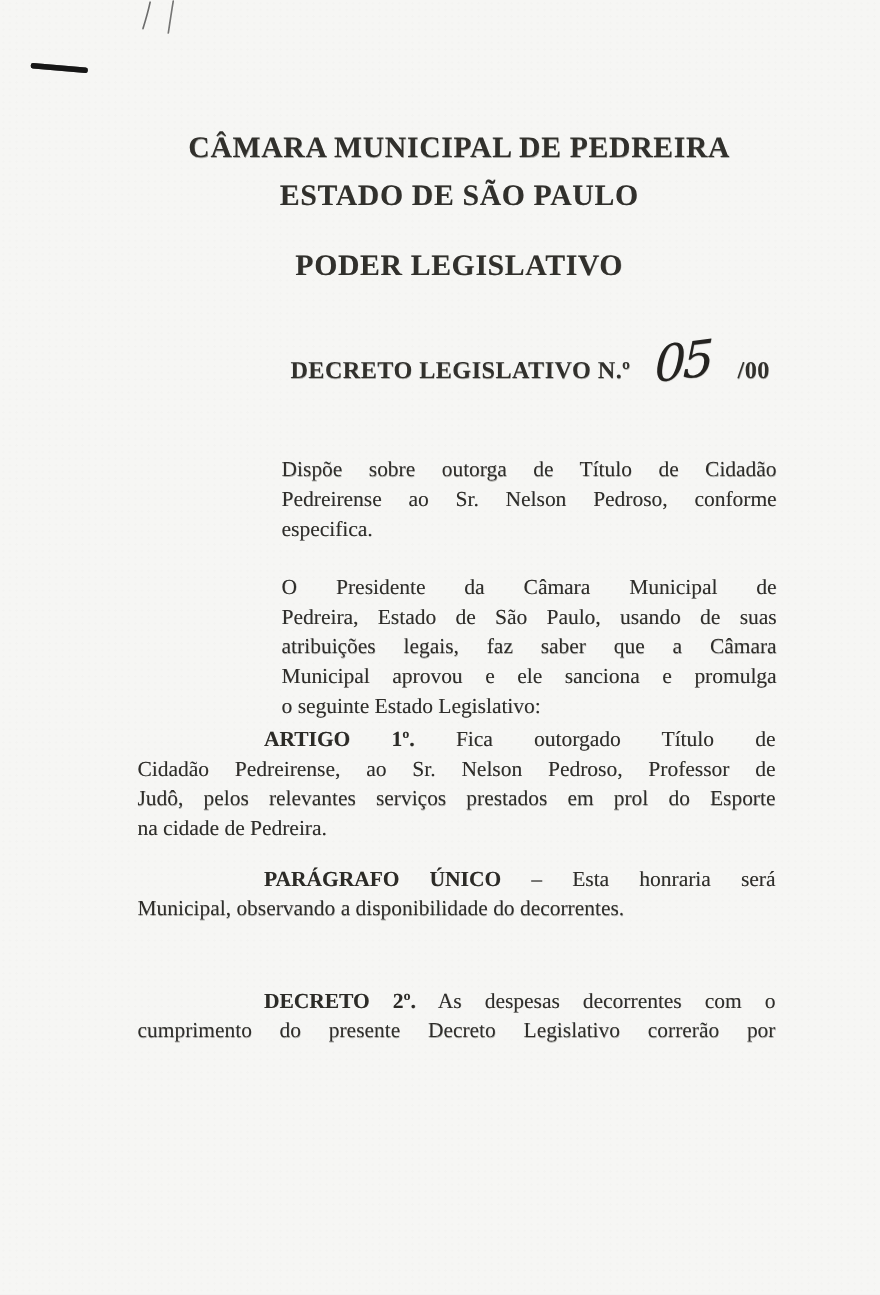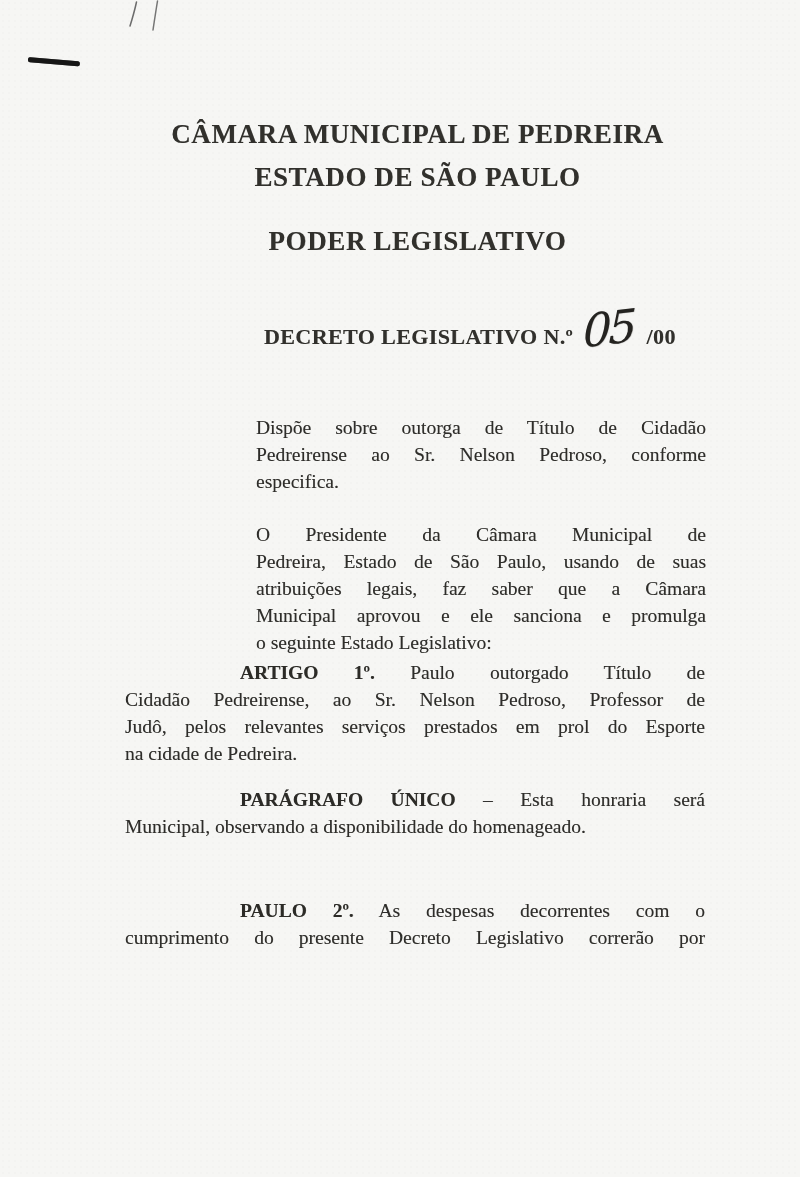--- a/index.html
+++ b/index.html
@@ -34,21 +34,21 @@
     text-align:center; font-weight:bold; font-size:27px;
     line-height:28px; letter-spacing:0.6px; color:#31302c;
   }
   .h1 { top:120px; } .h2 { top:163px; } .h3 { top:227px; }
 
   
   .title-row {
     position:absolute; left:264px; top:306px;
     display:flex; align-items:baseline;
     font-weight:bold; font-size:22px; line-height:30px;
-    letter-spacing:0.4px; color:#31302c; white-space:nowrap;
+    letter-spacing:0.4px; color:#31302c; white-space:nowrap;gap:12px;
   }
   .hand-number {
     font-family:"DejaVu Serif", serif;
     font-style:italic; font-weight:normal;
     font-size:45px; line-height:45px; letter-spacing:-3px;
     color:#242320;
     display:inline-block;
     transform:rotate(-7deg) skewX(-8deg);
     margin:0 12px 0 10px;
     text-shadow:0.4px 0.4px 0.7px rgba(40,38,34,0.4);
@@ -94,36 +94,36 @@
     <div class="jl">O Presidente da Câmara Municipal de</div>
     <div class="jl">Pedreira, Estado de São Paulo, usando de suas</div>
     <div class="jl">atribuições legais, faz saber que a Câmara</div>
     <div class="jl">Municipal aprovou e ele sanciona e promulga</div>
     <div class="ll">o seguinte Estado Legislativo:</div>
   </div>
 
   <div class="block w-full ink" style="top:659px;">
     <div class="jl ind1">
       <span class="b">ARTIGO 1º.</span>
-      <span>Paulo outorgado Título de</span>
+      <span>Fica outorgado Título de</span>
     </div>
     <div class="jl">Cidadão Pedreirense, ao Sr. Nelson Pedroso, Professor de</div>
     <div class="jl">Judô, pelos relevantes serviços prestados em prol do Esporte</div>
     <div class="ll">na cidade de Pedreira.</div>
   </div>
 
   <div class="block w-full ink" style="top:786px;">
     <div class="jl ind1">
       <span class="b">PARÁGRAFO ÚNICO</span>
       <span>– Esta honraria será</span>
     </div>
-    <div class="ll">Municipal, observando a disponibilidade do homenageado.</div>
+    <div class="ll">Municipal, observando a disponibilidade do decorrentes.</div>
   </div>
 
   <div class="block w-full ink" style="top:897px;">
     <div class="jl ind1">
-      <span class="b">PAULO 2º.</span>
+      <span class="b">DECRETO 2º.</span>
       <span>As despesas decorrentes com o</span>
     </div>
     <div class="jl">cumprimento do presente Decreto Legislativo correrão por</div>
   </div>
 
 </div>
 
 </body></html>

